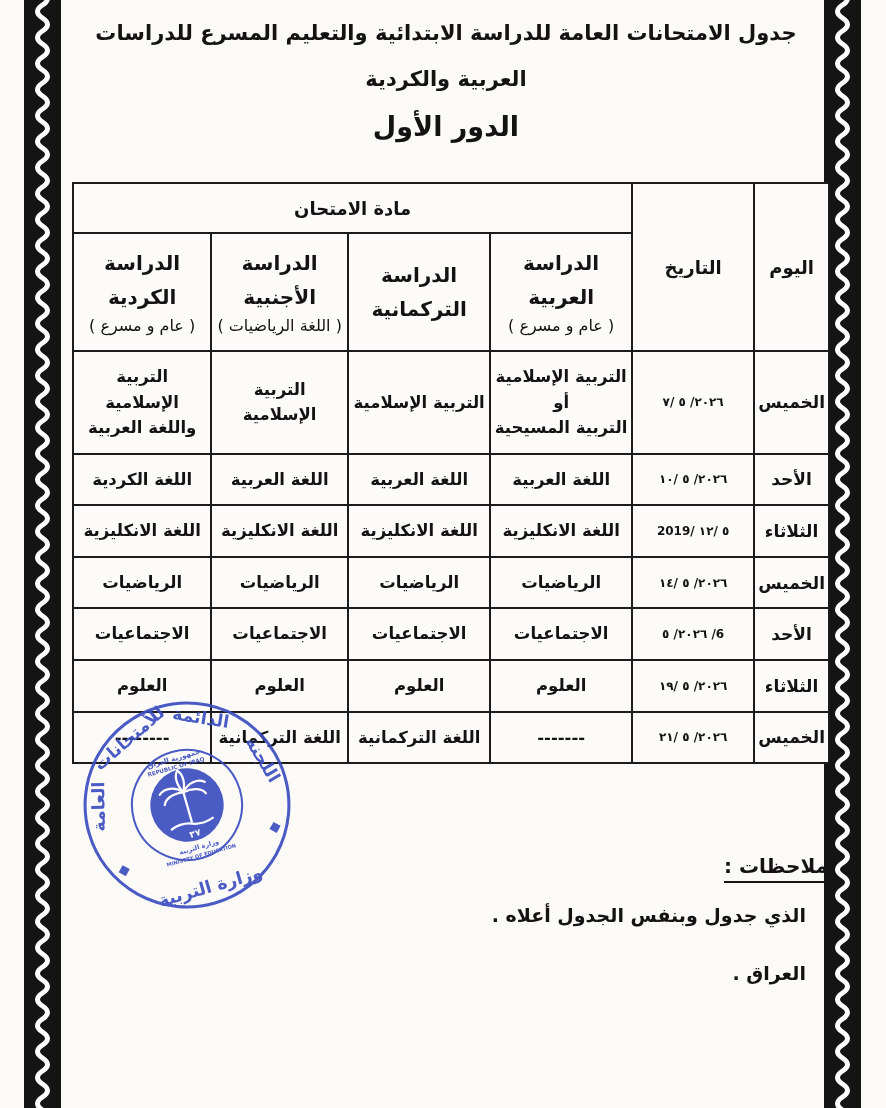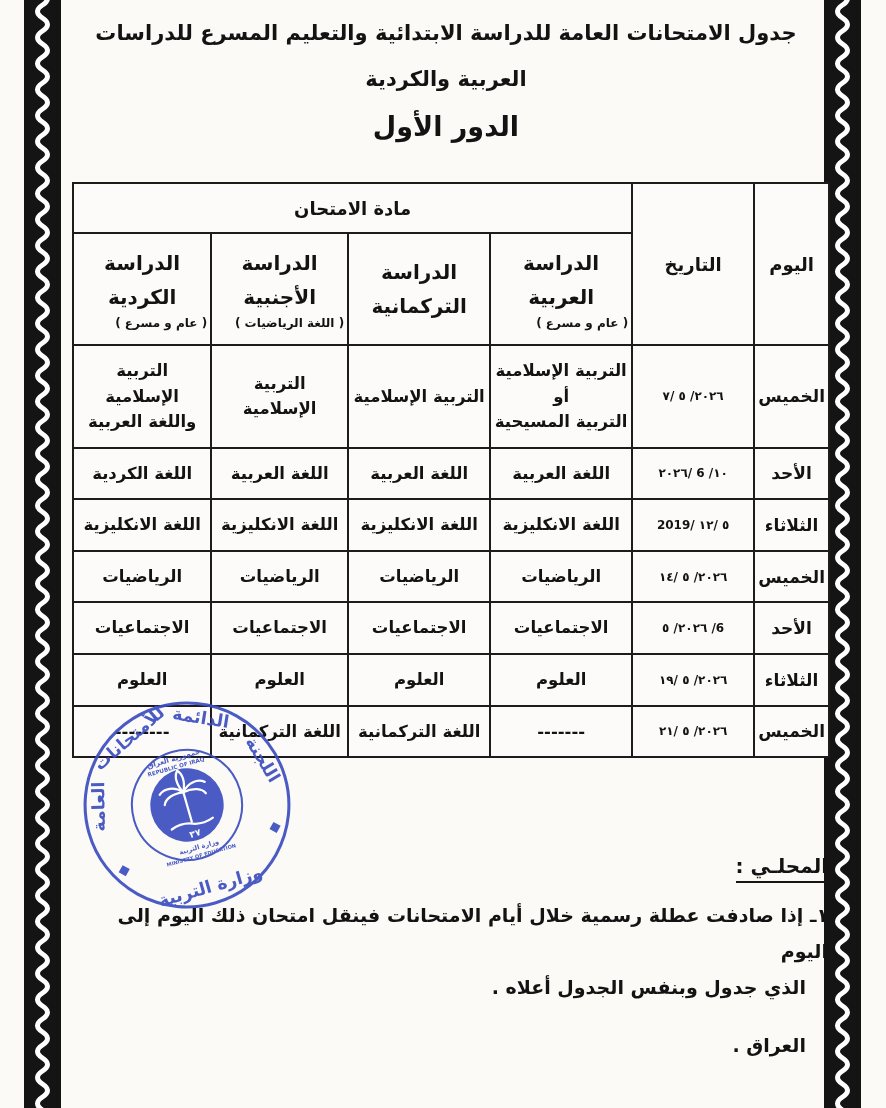--- a/index.html
+++ b/index.html
@@ -29,21 +29,21 @@
     border:2.5px solid #1c1c1c;text-align:center;vertical-align:middle;
     font-weight:bold;padding:12px 3px;
   }
   .col-day{width:66px;}  .col-date{width:122px;}
   .col-ar{width:142px;}  .col-tk{width:142px;}
   .col-fo{width:137px;}  .col-ku{width:138px;}
   tr.hrow1{height:50px;} tr.hrow2{height:97px;}
   tr.brow{height:43px;}  tr.brow.tall{height:97px;}
   th{font-size:18px;}
   th .sub-title{font-size:20px;line-height:1.7;}
-  th .sub-paren{font-size:12px;line-height:1.5;font-weight:bold;text-align:right;}
+  th .sub-paren{font-size:16px;line-height:1.5;font-weight:normal;}
   td.day{font-size:17px;}
   td.date{direction:ltr;font-size:12px;letter-spacing:1px;white-space:nowrap;}
   td.subject{font-size:16.5px;white-space:pre-line;line-height:1.55;}
 
   
   .stamp{position:absolute;left:80px;top:698px;width:214px;height:214px;opacity:.92;}
   .stamp text{font-family:"DejaVu Sans", sans-serif;font-weight:bold;}
 
   
   .notes{position:absolute;top:854px;right:58px;left:70px;direction:rtl;text-align:right;}
@@ -114,21 +114,21 @@
           <td class="subject">التربية الإسلامية
 أو
 التربية المسيحية</td>
           <td class="subject">التربية الإسلامية</td>
           <td class="subject">التربية الإسلامية</td>
           <td class="subject">التربية الإسلامية
 واللغة العربية</td>
         </tr>
         <tr class="brow">
           <td class="day">الأحد</td>
-          <td class="date" dir="ltr">٢٠٢٦/ 6 /١٠</td>
+          <td class="date" dir="ltr">٢٠٢٦/ ٥ /١٠</td>
           <td class="subject">اللغة العربية</td>
           <td class="subject">اللغة العربية</td>
           <td class="subject">اللغة العربية</td>
           <td class="subject">اللغة الكردية</td>
         </tr>
         <tr class="brow">
           <td class="day">الثلاثاء</td>
           <td class="date" dir="ltr">2019/ ٥ /١٢</td>
           <td class="subject">اللغة الانكليزية</td>
           <td class="subject">اللغة الانكليزية</td>
@@ -199,24 +199,23 @@
         <path d="M105 92 C 110 82, 109 74, 105 70"></path>
         <path d="M105 92 C 94 90, 86 94, 84 99"></path>
         <path d="M105 92 C 116 90, 124 94, 126 99"></path>
         <path d="M84 124 Q 95 120, 105 124 Q 115 128, 126 124"></path>
       </g>
       <text x="105" y="137" font-size="9" text-anchor="middle" fill="#ffffff">٣٧</text>
     </g>
   </svg>
 
   <div class="notes">
-    <div class="notes-heading">المحلـي :</div>
+    <div class="notes-heading">ملاحظات :</div>
     <div>
         <div class="note">
-          <div class="note-line">١ـ إذا صادفت عطلة رسمية خلال أيام الامتحانات فينقل امتحان ذلك اليوم إلى اليوم</div>
           <div class="note-line cont">الذي جدول وبنفس الجدول أعلاه .</div>
         </div>
         <div class="note">
           <div class="note-line cont">العراق .</div>
         </div>
       </div>
   </div>
 
 </div>
 

